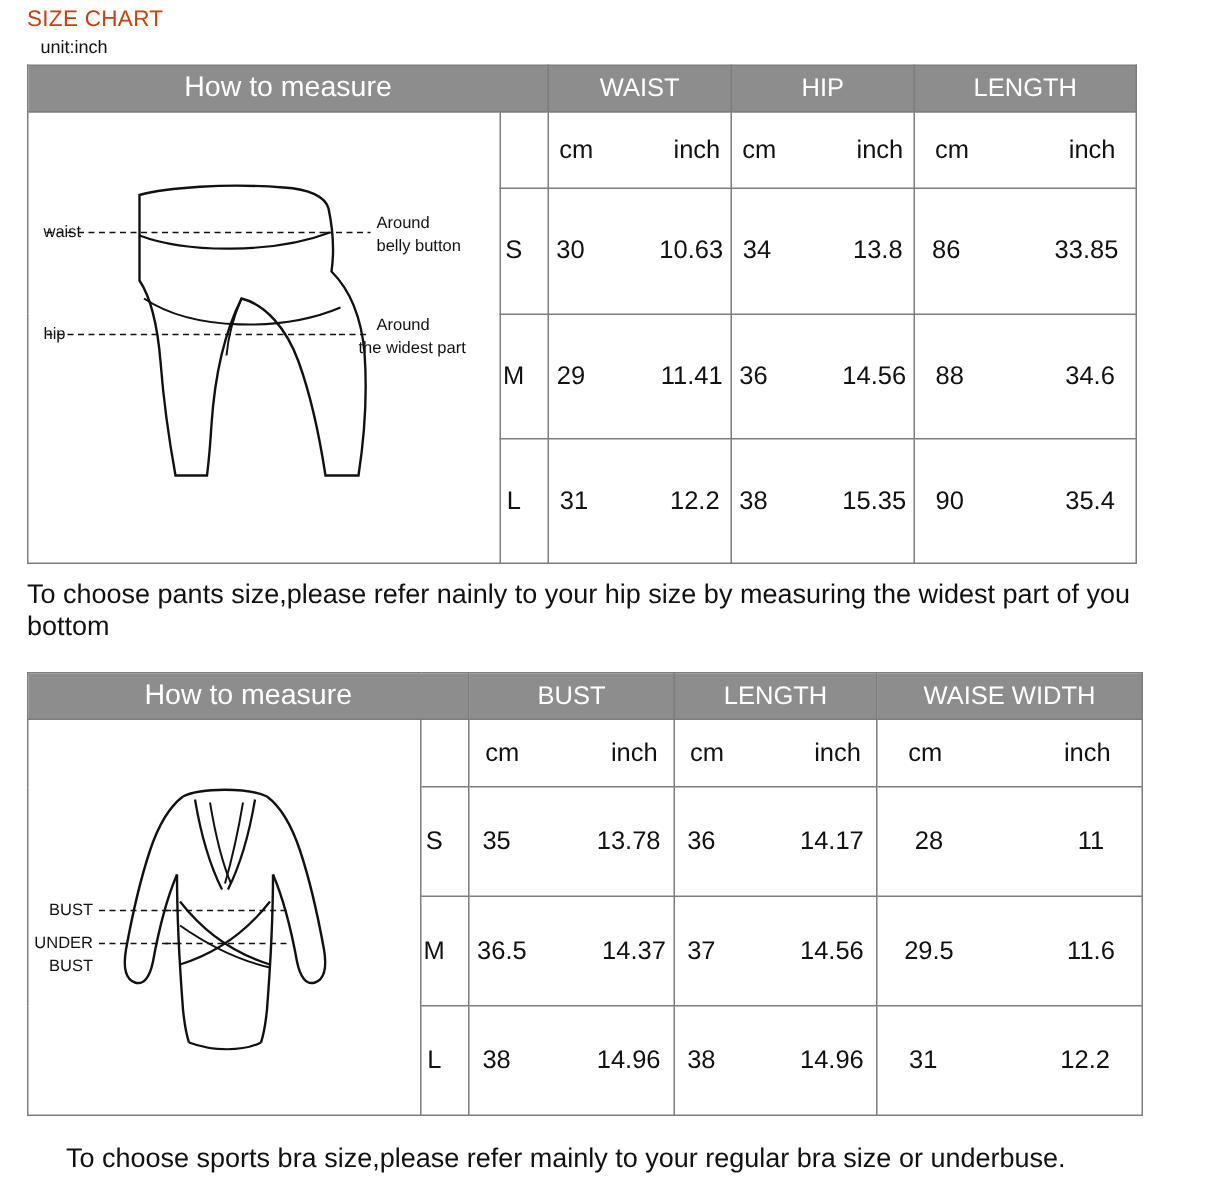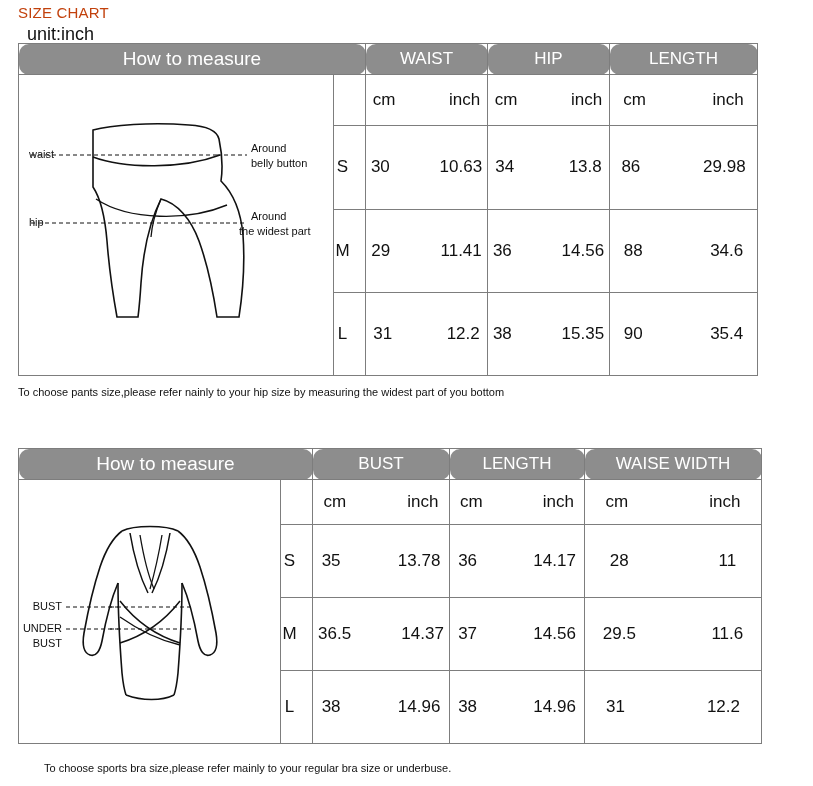--- a/index.html
+++ b/index.html
@@ -27,42 +27,41 @@
     left: 18px;
     top: 4px;
     font-size: 15px;
     letter-spacing: 0.2px;
     color: #c2410c;
   }
   .unit {
     position: absolute;
     left: 27px;
     top: 24px;
-    font-size: 18px;
+    font-size: 12px;
     color: #111;
   }
 
   table.size-table {
     border-collapse: collapse;
     table-layout: fixed;
     border: 1px solid #7d7d7d;
   }
   table.size-table td, table.size-table th {
     border: 1px solid #7d7d7d;
     padding: 0;
     text-align: center;
     vertical-align: middle;
     font-weight: normal;
   }
   .hdr {
     background: #8d8d8d;
     color: #ffffff;
     height: 30px;
     font-size: 17px;
-    border-radius: 10px;
   }
   .hdr.big {
     font-size: 19px;
   }
   .subhdr {
     height: 44px;
     font-size: 17px;
     color: #111;
   }
   .val-row td {
@@ -91,21 +90,21 @@
     width: 707px;
   }
   #table1 .c-how { width: 315px; }
   #table1 .c-size { width: 32px; }
   #table1 .c-waist { width: 122px; }
   #table1 .c-hip { width: 122px; }
   #table1 .c-length { width: 148px; }
 
   .note {
     position: absolute;
-    font-size: 11px;
+    font-size: 18px;
     color: #111;
   }
   #note1 { left: 18px; top: 386px; }
   #note2 { left: 44px; top: 762px; }
 
   
   #table2 {
     position: absolute;
     left: 18px;
     top: 448px;
@@ -225,21 +224,21 @@
       </td>
       <td>
         <div class="cellpair">
           <span>34</span>
           <span>13.8</span>
         </div>
       </td>
       <td>
         <div class="cellpair">
           <span>86</span>
-          <span>29.98</span>
+          <span>33.85</span>
         </div>
       </td>
     </tr>
 
     <tr class="val-row row-tall">
       <td class="sz">M</td>
       <td>
         <div class="cellpair">
           <span>29</span>
           <span>11.41</span>

